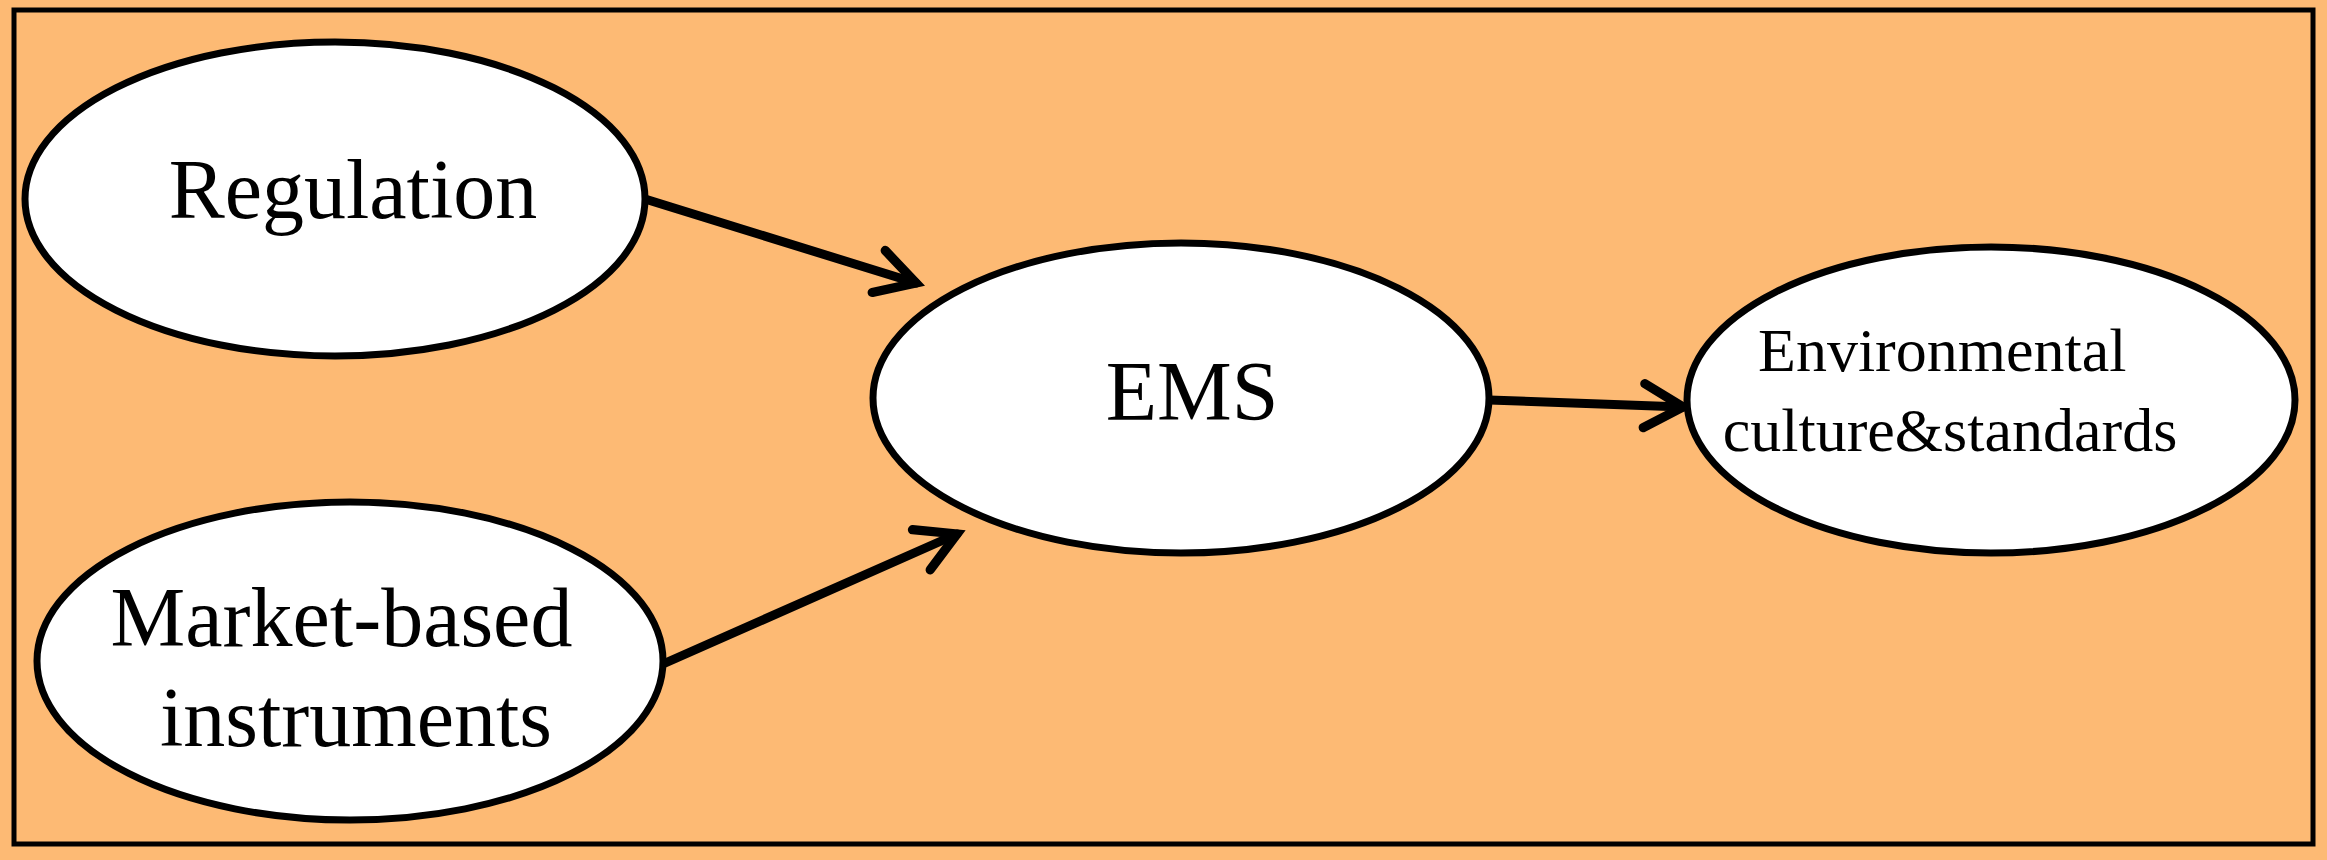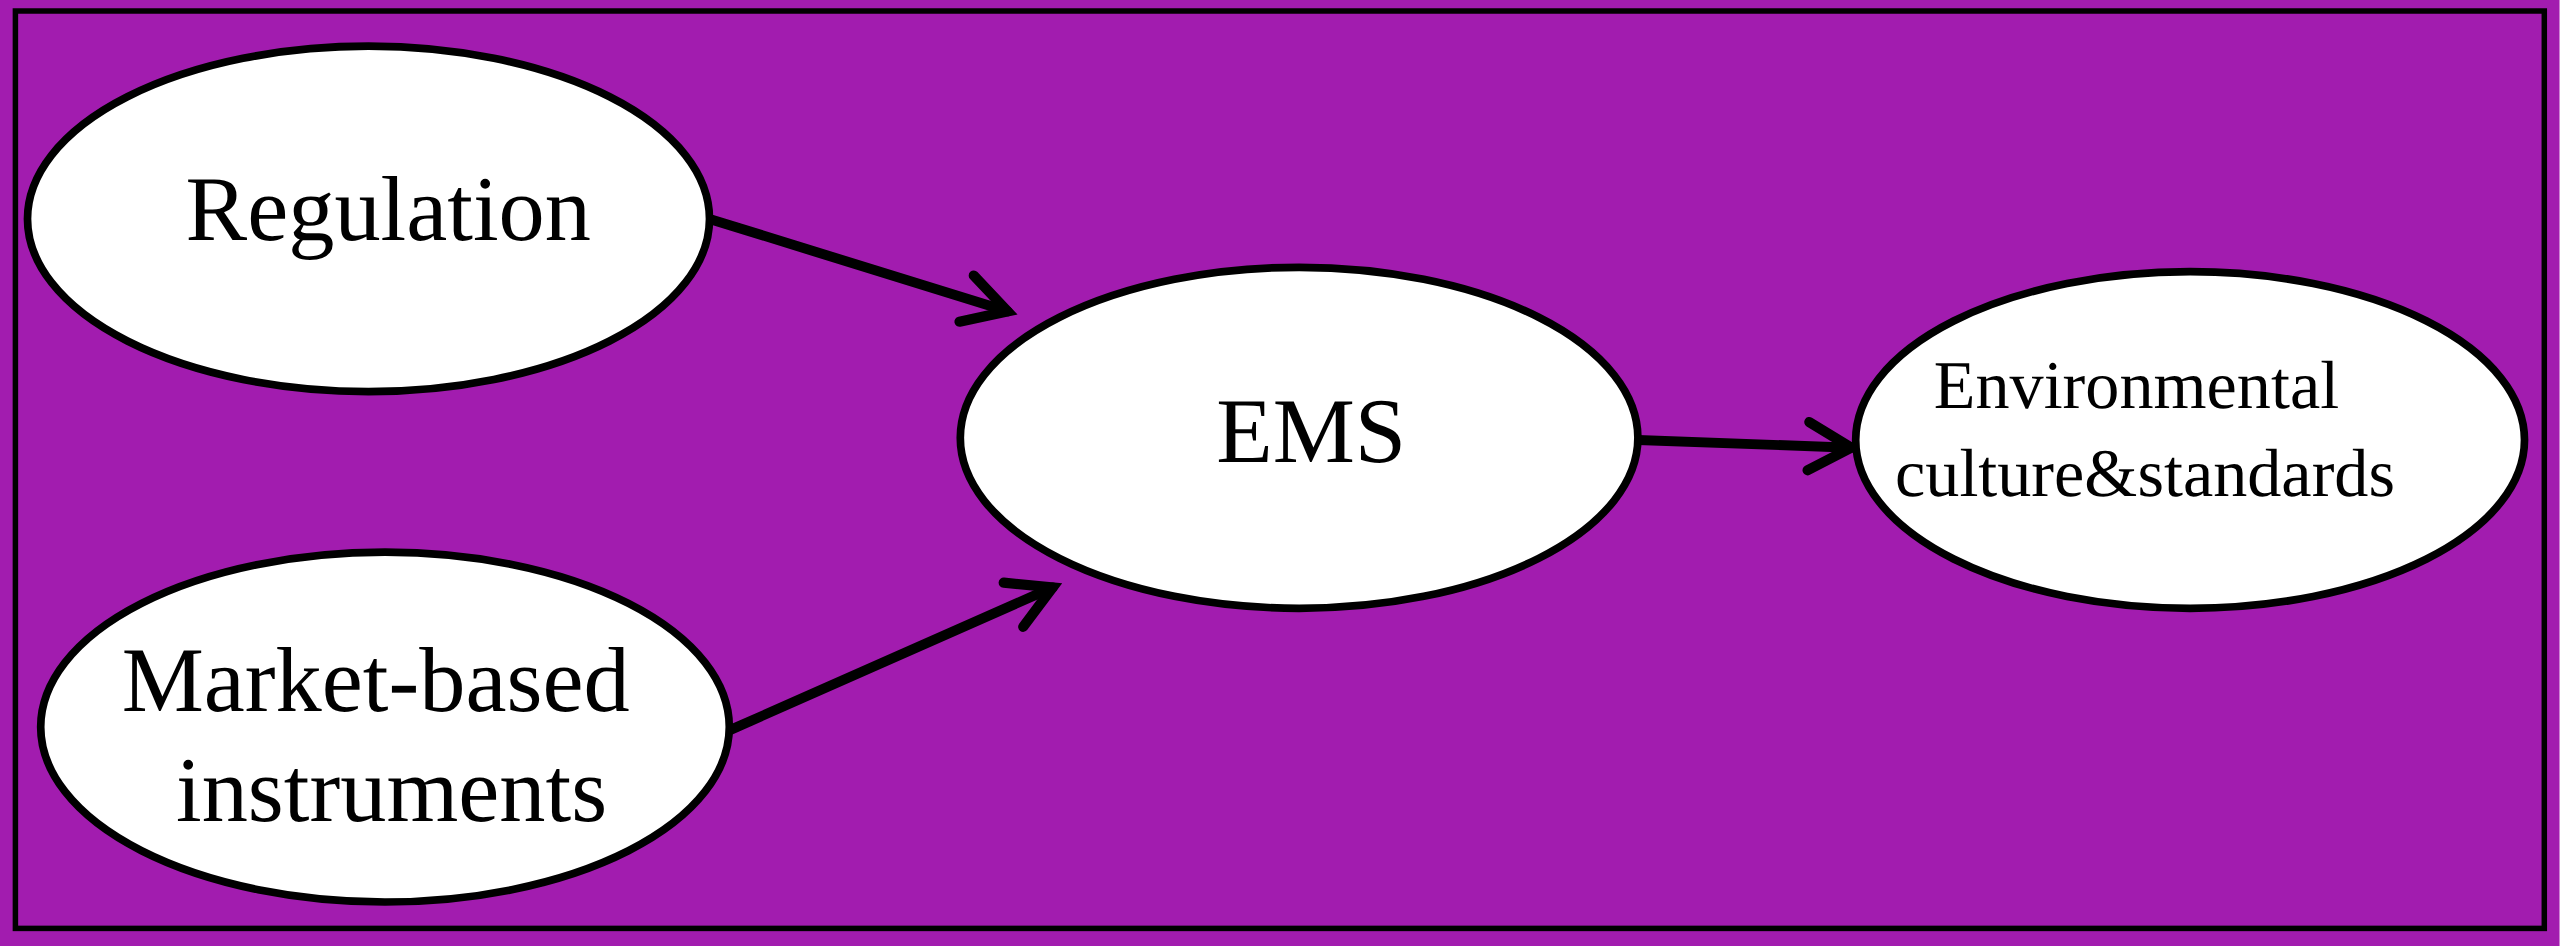--- a/index.html
+++ b/index.html
@@ -3,21 +3,21 @@
 <meta charset="utf-8">
 <style>
   html, body {
     margin: 0;
     padding: 0;
     background: #ffffff;
   }
   .figure-wrap {
     width: 2327px;
     height: 860px;
-    background: #a21caf;
+    background: #fdba74;
     position: relative;
     overflow: hidden;
   }
   svg {
     display: block;
   }
   .node-ellipse {
     fill: #ffffff;
     stroke: #000000;
     stroke-width: 7;

